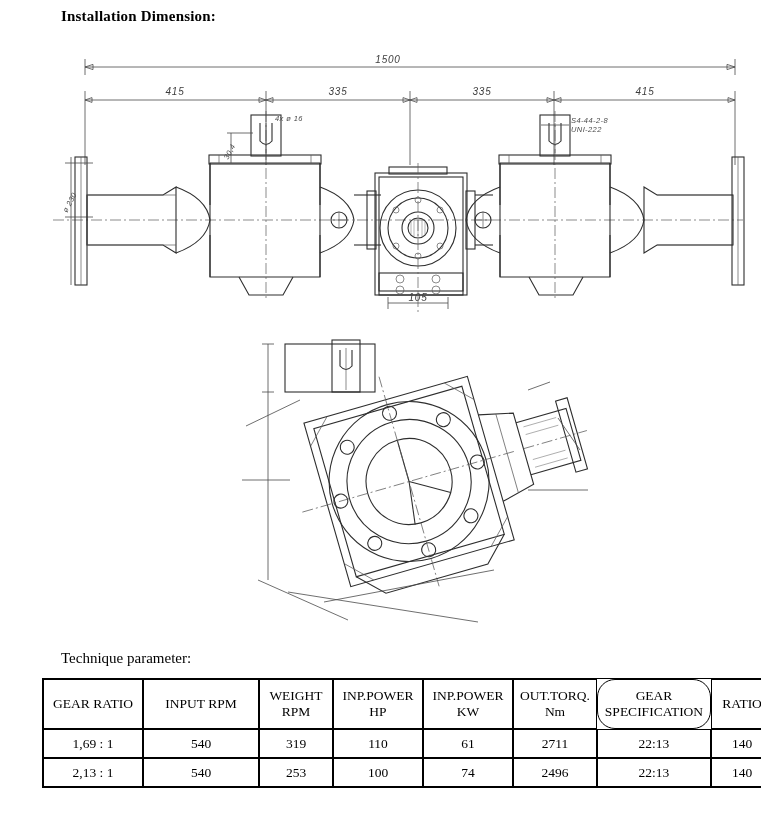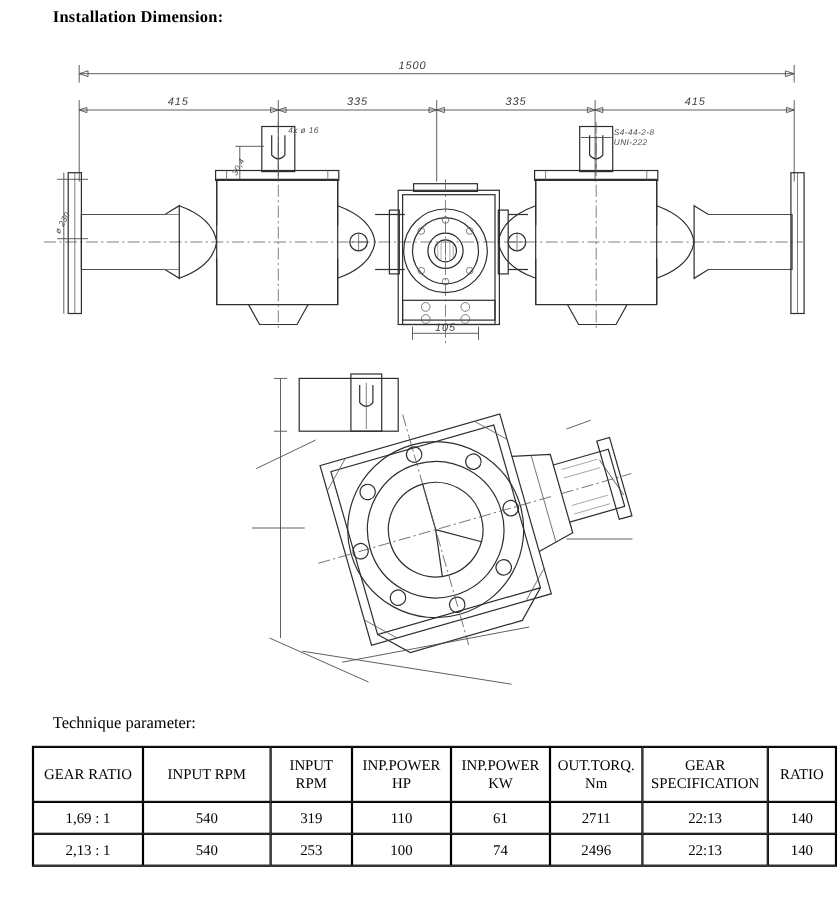--- a/index.html
+++ b/index.html
@@ -4,21 +4,21 @@
 <style>
   html,body{margin:0;padding:0;}
   body{
     width:761px;height:825px;
     background:#ffffff;
     font-family:"Liberation Serif", serif;
     color:#000;
     position:relative;
     overflow:hidden;
   }
-  .page{position:relative;width:631px;height:825px;}
+  .page{position:relative;width:631px;height:825px;margin-left:13px;}
 
   .heading{
     position:absolute;left:48px;top:8px;
     font-size:15px;font-weight:bold;
     letter-spacing:.2px;
     font-family:"Liberation Serif", serif;
   }
 
   .dwg-top{position:absolute;left:0px;top:45px;width:761px;height:275px;}
   .dwg-bottom{position:absolute;left:215px;top:330px;width:380px;height:300px;}
@@ -62,21 +62,21 @@
   }
   table.spec tr.row-tall td{height:39px;}
 
   
   .c0{width:96px;}
   .c1{width:112px;}
   .c2{width:70px;}
   .c3{width:86px;}
   .c4{width:86px;}
   .c5{width:80px;}
-  .c6{width:110px;}
+  .c6{width:110px;border-radius:18px;}
   .c7{width:58px;}
 
   svg{display:block;overflow:visible;}
   .ln2{stroke:#2e2e2e;stroke-width:1.1;fill:none;}
   .thin{stroke:#5a5a5a;stroke-width:.7;fill:none;}
   .dash{stroke:#5a5a5a;stroke-width:.7;fill:none;stroke-dasharray:11 3 2 3;}
   .dimln{stroke:#4a4a4a;stroke-width:.8;fill:none;}
   .hatch{stroke:#6a6a6a;stroke-width:.5;fill:none;}
   .dimtxt{
     font-family:"Liberation Sans", sans-serif;
@@ -353,21 +353,21 @@
     <table class="spec">
       <thead>
         <tr>
           <th class="c0">
             <div>GEAR RATIO</div>
           </th>
           <th class="c1">
             <div>INPUT RPM</div>
           </th>
           <th class="c2">
-            <div>INPUT</div>
+            <div>WEIGHT</div>
             <div>RPM</div>
           </th>
           <th class="c3">
             <div>INP.POWER</div>
             <div>HP</div>
           </th>
           <th class="c4">
             <div>INP.POWER</div>
             <div>KW</div>
           </th>

